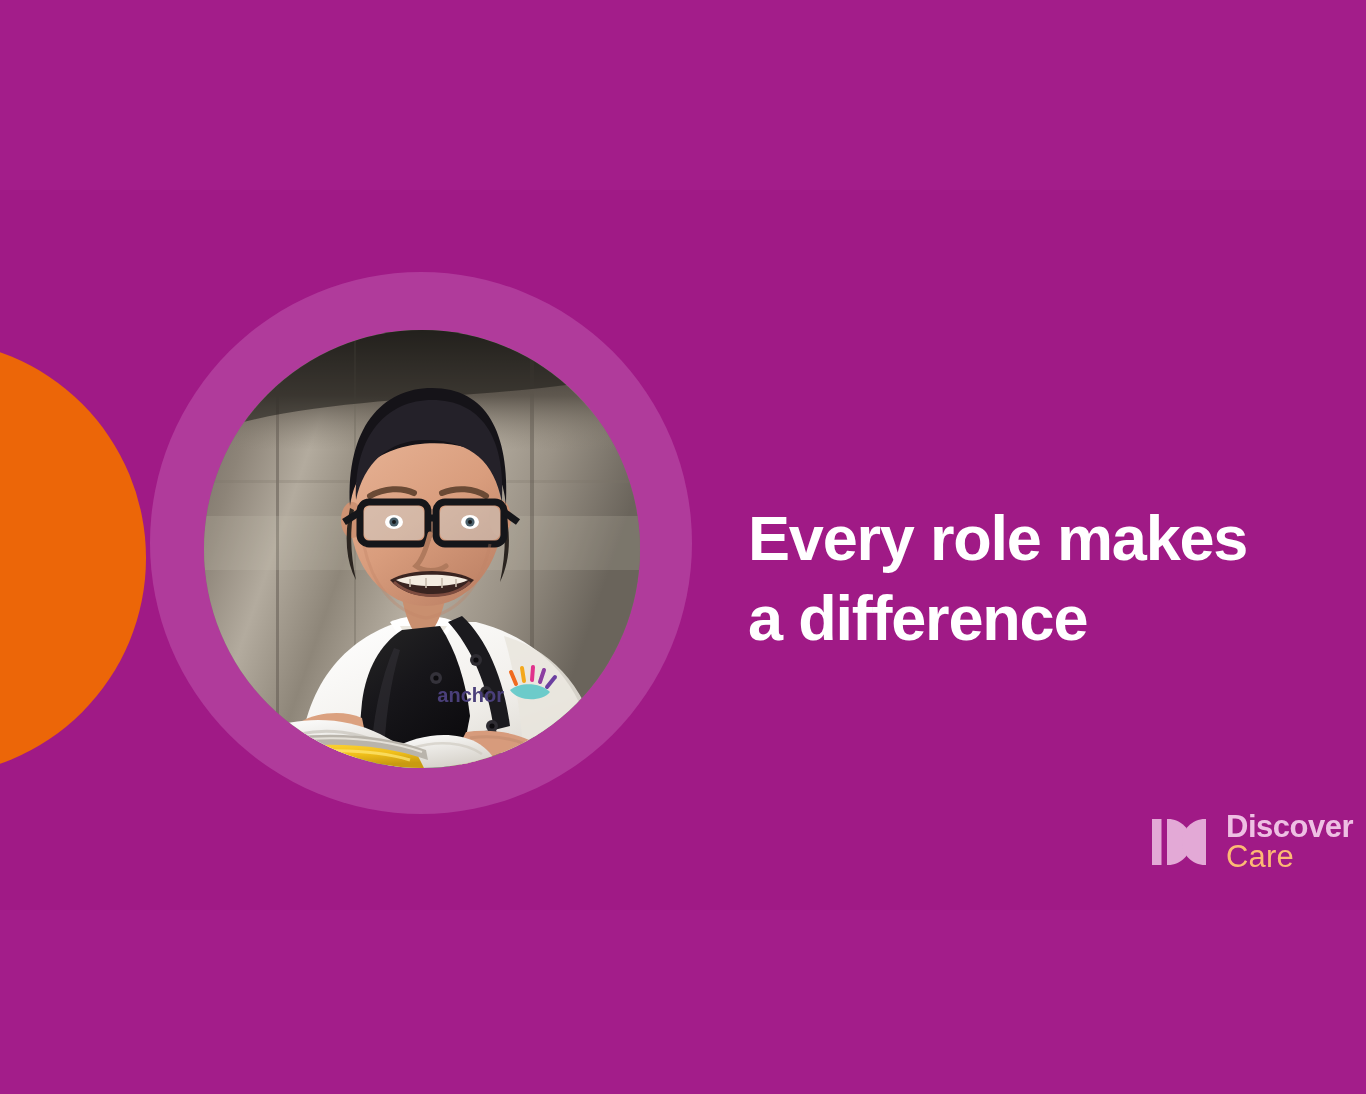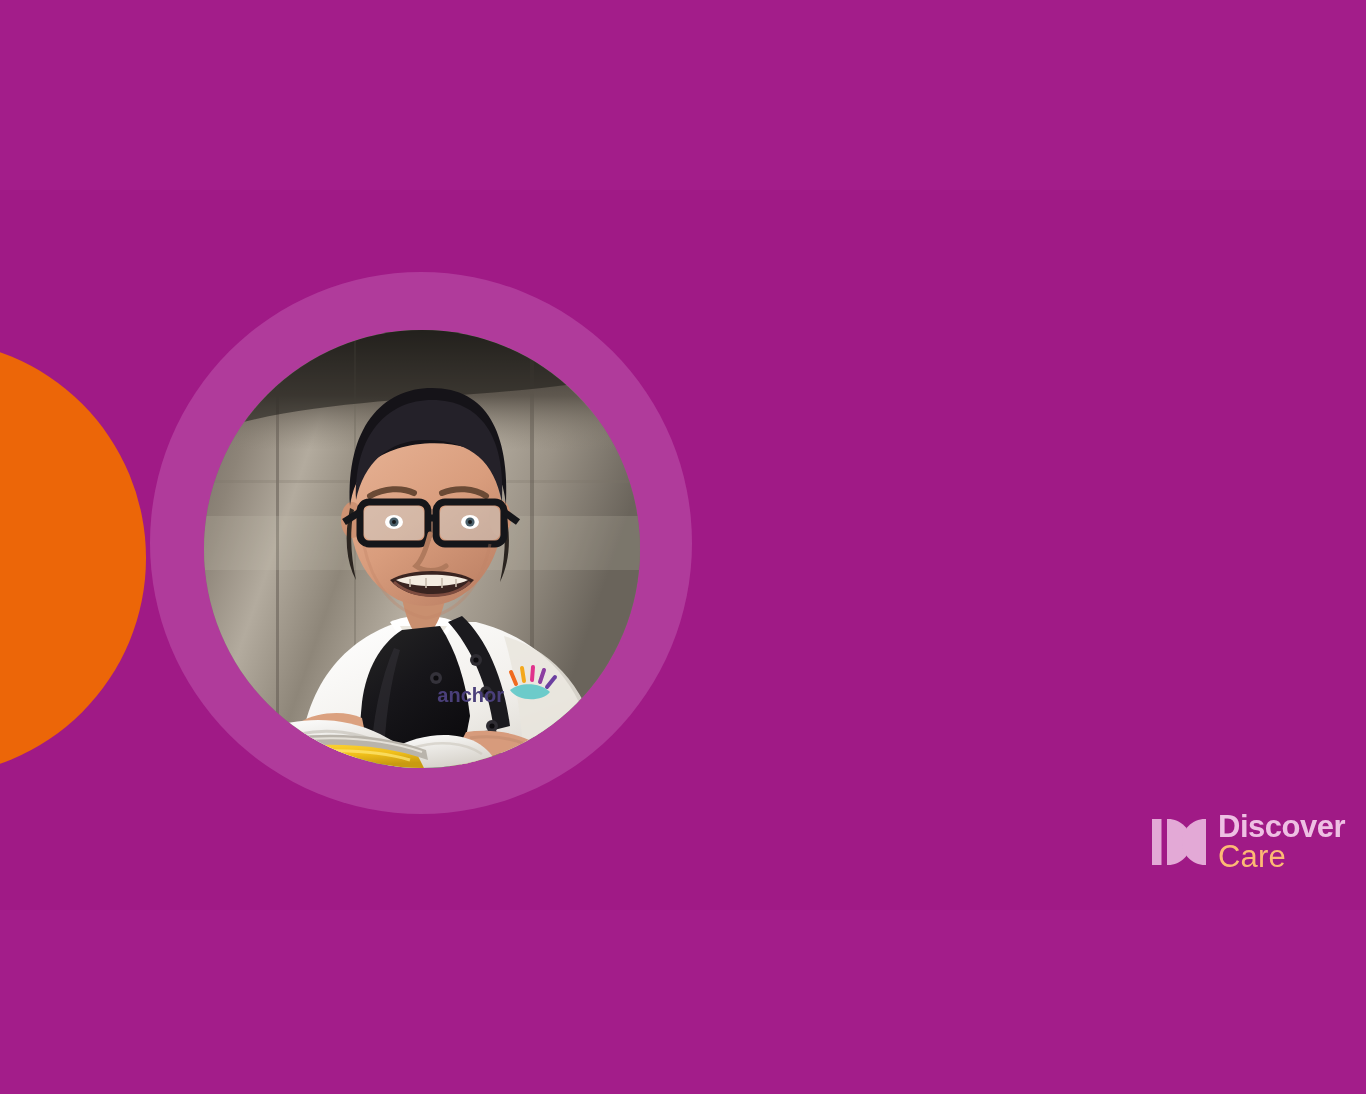--- a/index.html
+++ b/index.html
@@ -91,21 +91,21 @@
   }
   .headline .line { display: block; white-space: nowrap; }
 
   
   .brand {
     position: absolute;
     left: 1152px;
     top: 812px;
     display: flex;
     align-items: center;
-    gap: 12px;
+    gap: 20px;
   }
   .brand-mark { display: block; }
   .brand-words {
     display: flex;
     flex-direction: column;
     line-height: 0.96;
     color: #e0a8d2;
   }
   .brand-words .w1 {
     font-family: "Liberation Sans", sans-serif;
@@ -282,20 +282,24 @@
       <path d="M208 418 C234 410 260 412 278 424" stroke="#cbc6bd" stroke-width="2.6" fill="none" opacity="0.6"></path>
 
       <path d="M44 424 C96 410 170 410 214 426 L220 438 L38 438 Z" fill="url(#trayGrad)"></path>
       <path d="M52 428 C104 418 166 418 206 430" stroke="#ffe878" stroke-width="3" fill="none" opacity="0.7"></path>
 
       <path d="M30 418 C92 400 168 400 222 420 L224 430 C168 410 92 410 30 428 Z" fill="#b9b4ab"></path>
       <path d="M34 420 C94 404 166 404 218 422" stroke="#e4e0d8" stroke-width="2" fill="none"></path>
     </svg>
   </div>
 
+  <h1 class="headline">
+    <span class="line">Every role makes</span>
+    <span class="line">a difference</span>
+  </h1>
 
   <div class="brand">
     <svg class="brand-mark" width="54" height="46" viewBox="0 0 54 46" aria-hidden="true">
 
       <rect x="0" y="0" width="9.5" height="46" fill="#e3a9d6"></rect>
 
       <path d="M15 0 H16 C28.7 0 39 10.3 39 23 C39 35.7 28.7 46 16 46 H15 Z" fill="#e3a9d6"></path>
 
       <path d="M54 0 H53 C40.3 0 30 10.3 30 23 C30 35.7 40.3 46 53 46 H54 Z" fill="#e3a9d6"></path>
     </svg>

